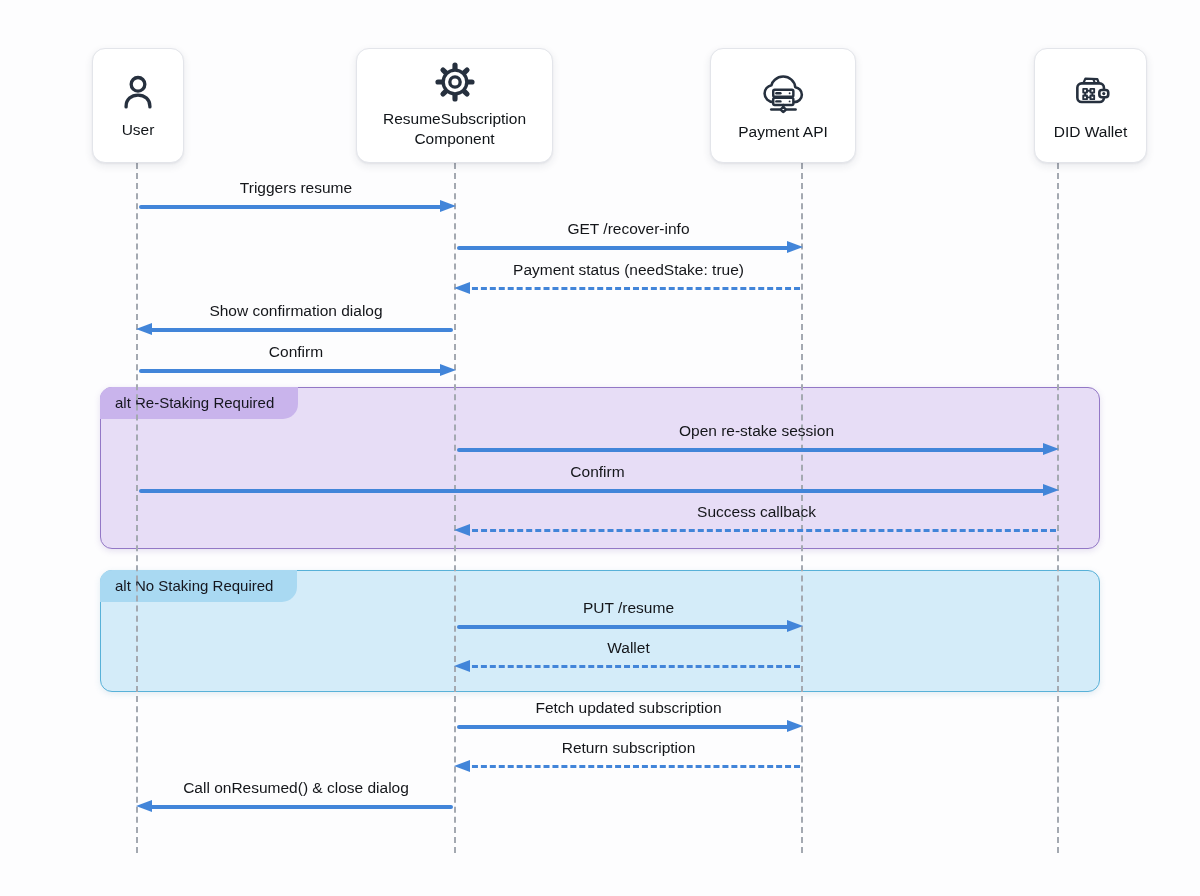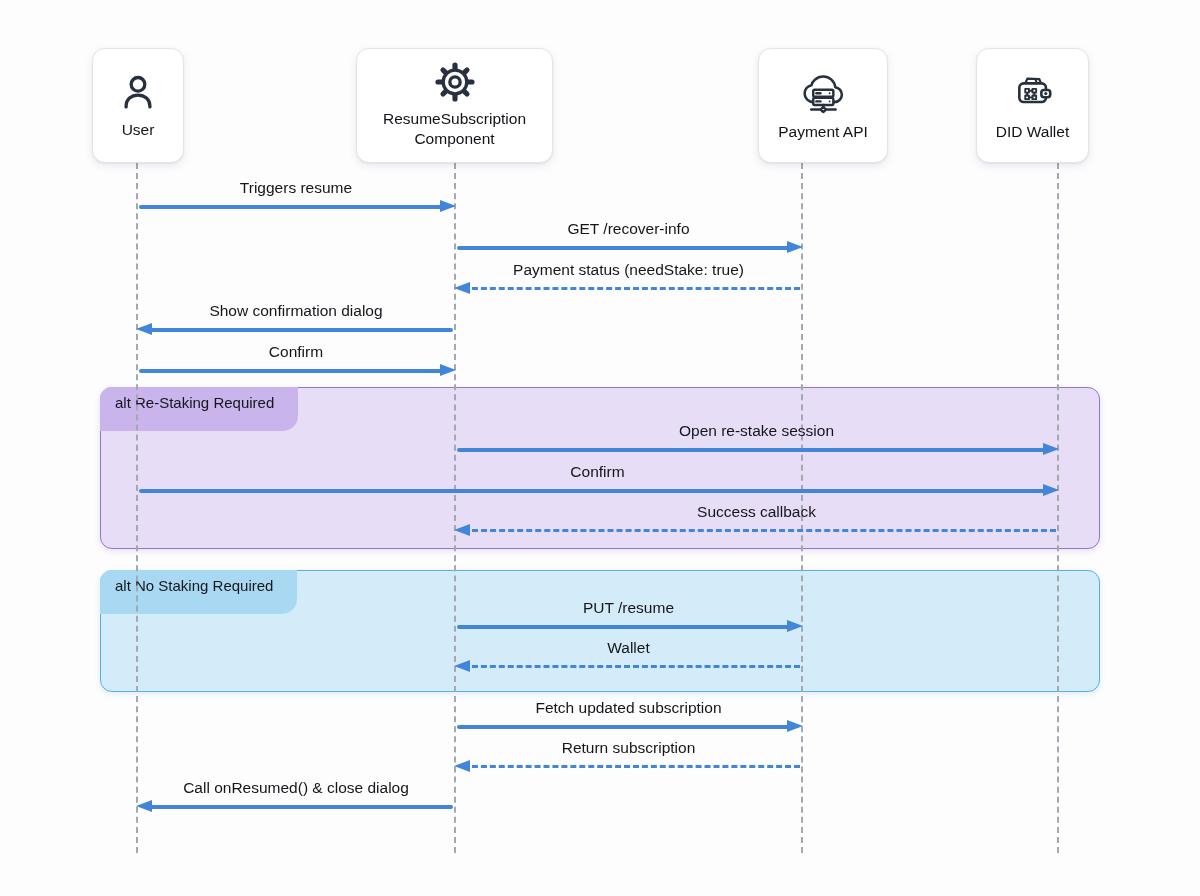--- a/index.html
+++ b/index.html
@@ -49,21 +49,21 @@
     box-shadow:0 2px 6px rgba(120,95,175,.18);
   }
   .alt-block.blue{
     top:564px;height:122px;
     background:#d4ecf9;border:1.5px solid #58b1d8;
     box-shadow:0 2px 6px rgba(80,140,180,.16);
     margin-top:6px;
   }
   .alt-tab{
     position:absolute;top:-1px;left:-1px;
-    padding:7px 24px 20px 15px;
+    padding:7px 24px 8px 15px;
     border-radius:12px 0 15px 0;
     font-size:15px;color:#15161e;white-space:nowrap;
   }
   .alt-block.purple .alt-tab{background:#c9b4ec;}
   .alt-block.blue .alt-tab{background:#a9d9f2;}
 
   
   .msg{position:absolute;height:0;z-index:3;}
   .msg .line{
     position:absolute;top:0;left:2px;right:2px;height:3.5px;
@@ -125,41 +125,41 @@
   </div>
 
   <div class="participant" style="left:92px;width:92px">
     <svg class="picon" width="42" height="42" viewBox="0 0 24 24" fill="none" stroke="#26303e" stroke-width="1.9" stroke-linecap="round">
       <circle cx="12" cy="7.6" r="3.9"></circle>
       <path d="M5.2 20.5v-.4c0-3.9 3-6.3 6.8-6.3s6.8 2.4 6.8 6.3v.4"></path>
     </svg>
     <div class="p-label">User</div>
   </div>
 
-  <div class="participant" style="left:758px;width:130px">
+  <div class="participant" style="left:710px;width:146px">
     <svg class="picon" width="46" height="46" viewBox="0 0 16 16" fill="none" stroke="#26303e" stroke-linecap="round" stroke-linejoin="round">
       <g transform="translate(1.6,1.0) scale(0.81)">
         <path stroke-width="1.1" fill="#ffffff" d="M4.406 3.342A5.53 5.53 0 0 1 8 2c2.69 0 4.923 2 5.166 4.579C14.758 6.804 16 8.137 16 9.773 16 11.569 14.502 13 12.687 13H3.781C1.708 13 0 11.366 0 9.318c0-1.763 1.266-3.223 2.942-3.593.143-.863.698-1.723 1.464-2.383z"></path>
       </g>
       <g stroke-width="0.85">
         <rect x="4.6" y="7.2" width="7" height="2.45" rx="0.5" fill="#ffffff"></rect>
         <rect x="4.6" y="10.05" width="7" height="2.45" rx="0.5" fill="#ffffff"></rect>
         <line x1="5.7" y1="8.42" x2="7.1" y2="8.42"></line>
         <line x1="5.7" y1="11.27" x2="7.1" y2="11.27"></line>
         <circle cx="10.3" cy="8.42" r="0.32" fill="#26303e" stroke="none"></circle>
         <circle cx="10.3" cy="11.27" r="0.32" fill="#26303e" stroke="none"></circle>
         <line x1="8.1" y1="12.5" x2="8.1" y2="13.55"></line>
         <line x1="3.9" y1="14.1" x2="12.4" y2="14.1"></line>
         <rect x="7.45" y="13.45" width="1.3" height="1.3" rx="0.25" fill="#ffffff" transform="rotate(45 8.1 14.1)"></rect>
       </g>
     </svg>
     <div class="p-label">Payment API</div>
   </div>
 
-  <div class="participant" style="left:976px;width:113px">
+  <div class="participant" style="left:1034px;width:113px">
     <svg class="picon" width="46" height="46" viewBox="0 0 32 32" fill="none" stroke="#26303e" stroke-linecap="round" stroke-linejoin="round">
       <path stroke-width="1.6" d="M10.6 10 L12.1 6.7 L20.4 7.1 L21.5 10"></path>
       <path stroke-width="1.4" d="M17.6 7.1 L18.7 9.8"></path>
       <rect x="6.5" y="10" width="18.5" height="13" rx="3" fill="#ffffff" stroke-width="1.8"></rect>
       <rect x="21.8" y="14.6" width="6.2" height="5" rx="1.8" fill="#ffffff" stroke-width="1.8"></rect>
       <circle cx="24.9" cy="17.1" r="1.1" fill="#26303e" stroke="none"></circle>
       <g stroke-width="1.3">
         <rect x="10.6" y="13.8" width="2.6" height="2.6"></rect>
         <rect x="15.6" y="13.8" width="2.6" height="2.6"></rect>
         <rect x="10.6" y="18.4" width="2.6" height="2.6"></rect>

